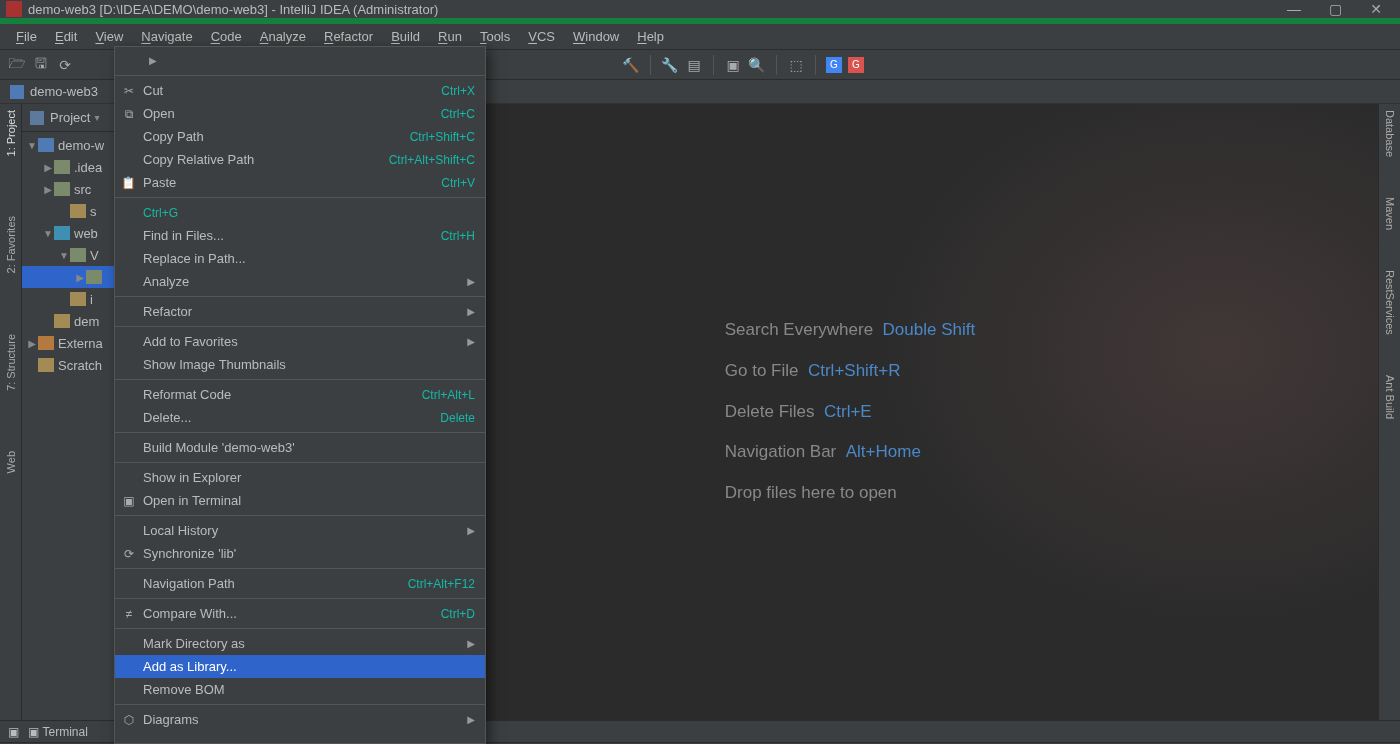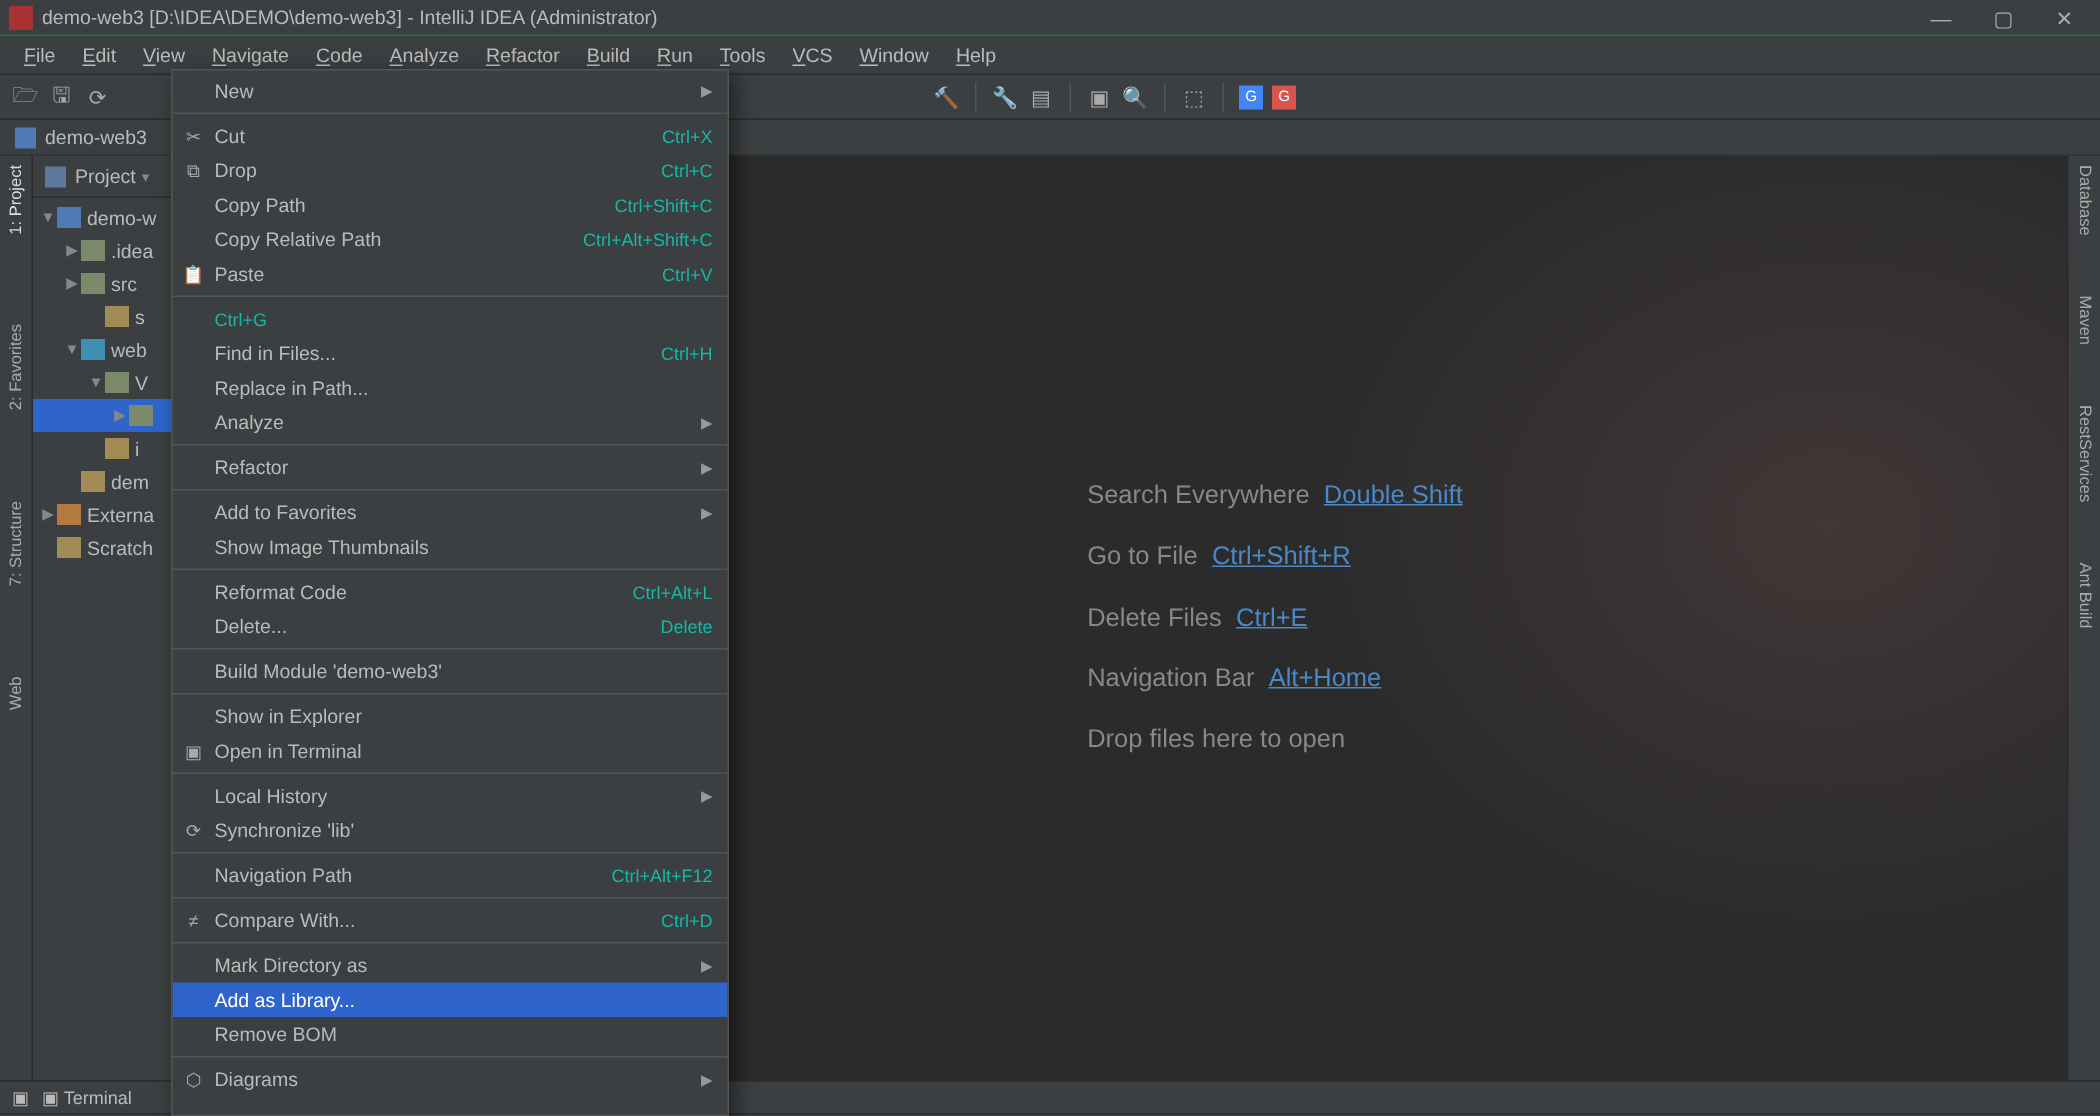--- a/index.html
+++ b/index.html
@@ -1,18 +1,18 @@
 <!DOCTYPE html>
 <html><head>
 <meta charset="utf-8">
 <style>
 * { margin: 0; padding: 0; box-sizing: border-box; font-family: "Segoe UI", Arial, sans-serif; }
 body { width: 1400px; height: 744px; background: #3c3f41; color: #bbbbbb; overflow: hidden; font-size: 13px; position: relative; }
 
-.titlebar { height: 24px; background: #3c3f41; display: flex; align-items: center; padding-left: 6px; border-bottom: 1px solid #15803d; }
+.titlebar { height: 24px; background: #3c3f41; display: flex; align-items: center; padding-left: 6px; border-bottom: 6px solid #15803d; }
 .titlebar-icon { width: 16px; height: 16px; background: #a83232; margin-right: 6px; display: inline-block; }
 .window-controls { margin-left: auto; display: flex; gap: 28px; padding-right: 18px; color: #aaa; }
 .window-controls span { cursor: pointer; font-size: 14px; }
 
 .menubar { height: 26px; display: flex; align-items: center; padding-left: 8px; gap: 2px; border-bottom: 1px solid #2b2b2b; }
 .menubar-item { padding: 2px 8px; cursor: pointer; }
 
 .toolbar { height: 30px; display: flex; align-items: center; padding-left: 8px; gap: 6px; border-bottom: 1px solid #2b2b2b; }
 .tb-icon { width: 18px; height: 18px; display: inline-flex; align-items: center; justify-content: center; color: #aaa; cursor: pointer; font-size: 14px; }
 .tb-sep { width: 1px; height: 20px; background: #555; margin: 0 4px; }
@@ -38,21 +38,21 @@
 .fi-folder { background: #7a8a6a; }
 .fi-mod { background: #4f7ab3; }
 .fi-file { background: #a38b56; }
 .fi-web { background: #3f8fb3; }
 .fi-lib { background: #b37a3f; }
 .indent { display: inline-block; }
 
 .editor-area { flex: 1; background: #2b2b2b; position: relative; display: flex; align-items: center; justify-content: center; }
 .editor-area::before { content: ""; position: absolute; inset: 0; background: radial-gradient(ellipse 500px 400px at 85% 40%, rgba(134,92,92,0.25), transparent 70%); }
 .welcome { position: relative; text-align: left; color: #888; font-size: 17px; line-height: 2.4; }
-.welcome .wk { color: #4a88c7; text-decoration: underline; }
+.welcome .wk { color: #4a88c7; }
 
 .right-gutter { width: 22px; background: #3c3f41; border-left: 1px solid #2b2b2b; display: flex; flex-direction: column; align-items: center; padding-top: 6px; gap: 40px; }
 
 .statusbar { height: 24px; display: flex; align-items: center; border-top: 1px solid #2b2b2b; padding: 0 10px; font-size: 12px; }
 
 .bottom-tabs { height: 22px; display: flex; align-items: center; border-top: 1px solid #2b2b2b; padding-left: 28px; gap: 22px; font-size: 12px; }
 
 .context-menu { position: absolute; left: 114px; top: 46px; width: 372px; background: #3c3f41; border: 1px solid #555; box-shadow: 4px 4px 12px rgba(0,0,0,0.5); z-index: 100; font-size: 13px; padding: 2px 0; }
 .cm-item { display: flex; align-items: center; height: 23px; padding: 0 10px 0 28px; position: relative; cursor: pointer; }
 .cm-item.highlighted { background: #2f65ca; color: #fff; }
@@ -227,32 +227,31 @@
 
 <div class="statusbar">
   
   
   
   
 </div>
 
 <div class="context-menu" id="ctx" style="height: 698px; overflow: hidden;">
     <div class="cm-item">
-      <span class="cm-label">New</span>
       <span class="cm-arrow">▶</span>
     </div>
     <div class="cm-sep"></div>
     <div class="cm-item">
       <span class="cm-icon">✂</span>
       <span class="cm-label">Cut</span>
       <span class="cm-shortcut">Ctrl+X</span>
     </div>
     <div class="cm-item">
       <span class="cm-icon">⧉</span>
-      <span class="cm-label">Drop</span>
+      <span class="cm-label">Open</span>
       <span class="cm-shortcut">Ctrl+C</span>
     </div>
     <div class="cm-item">
       <span class="cm-label">Copy Path</span>
       <span class="cm-shortcut">Ctrl+Shift+C</span>
     </div>
     <div class="cm-item">
       <span class="cm-label">Copy Relative Path</span>
       <span class="cm-shortcut">Ctrl+Alt+Shift+C</span>
     </div>

